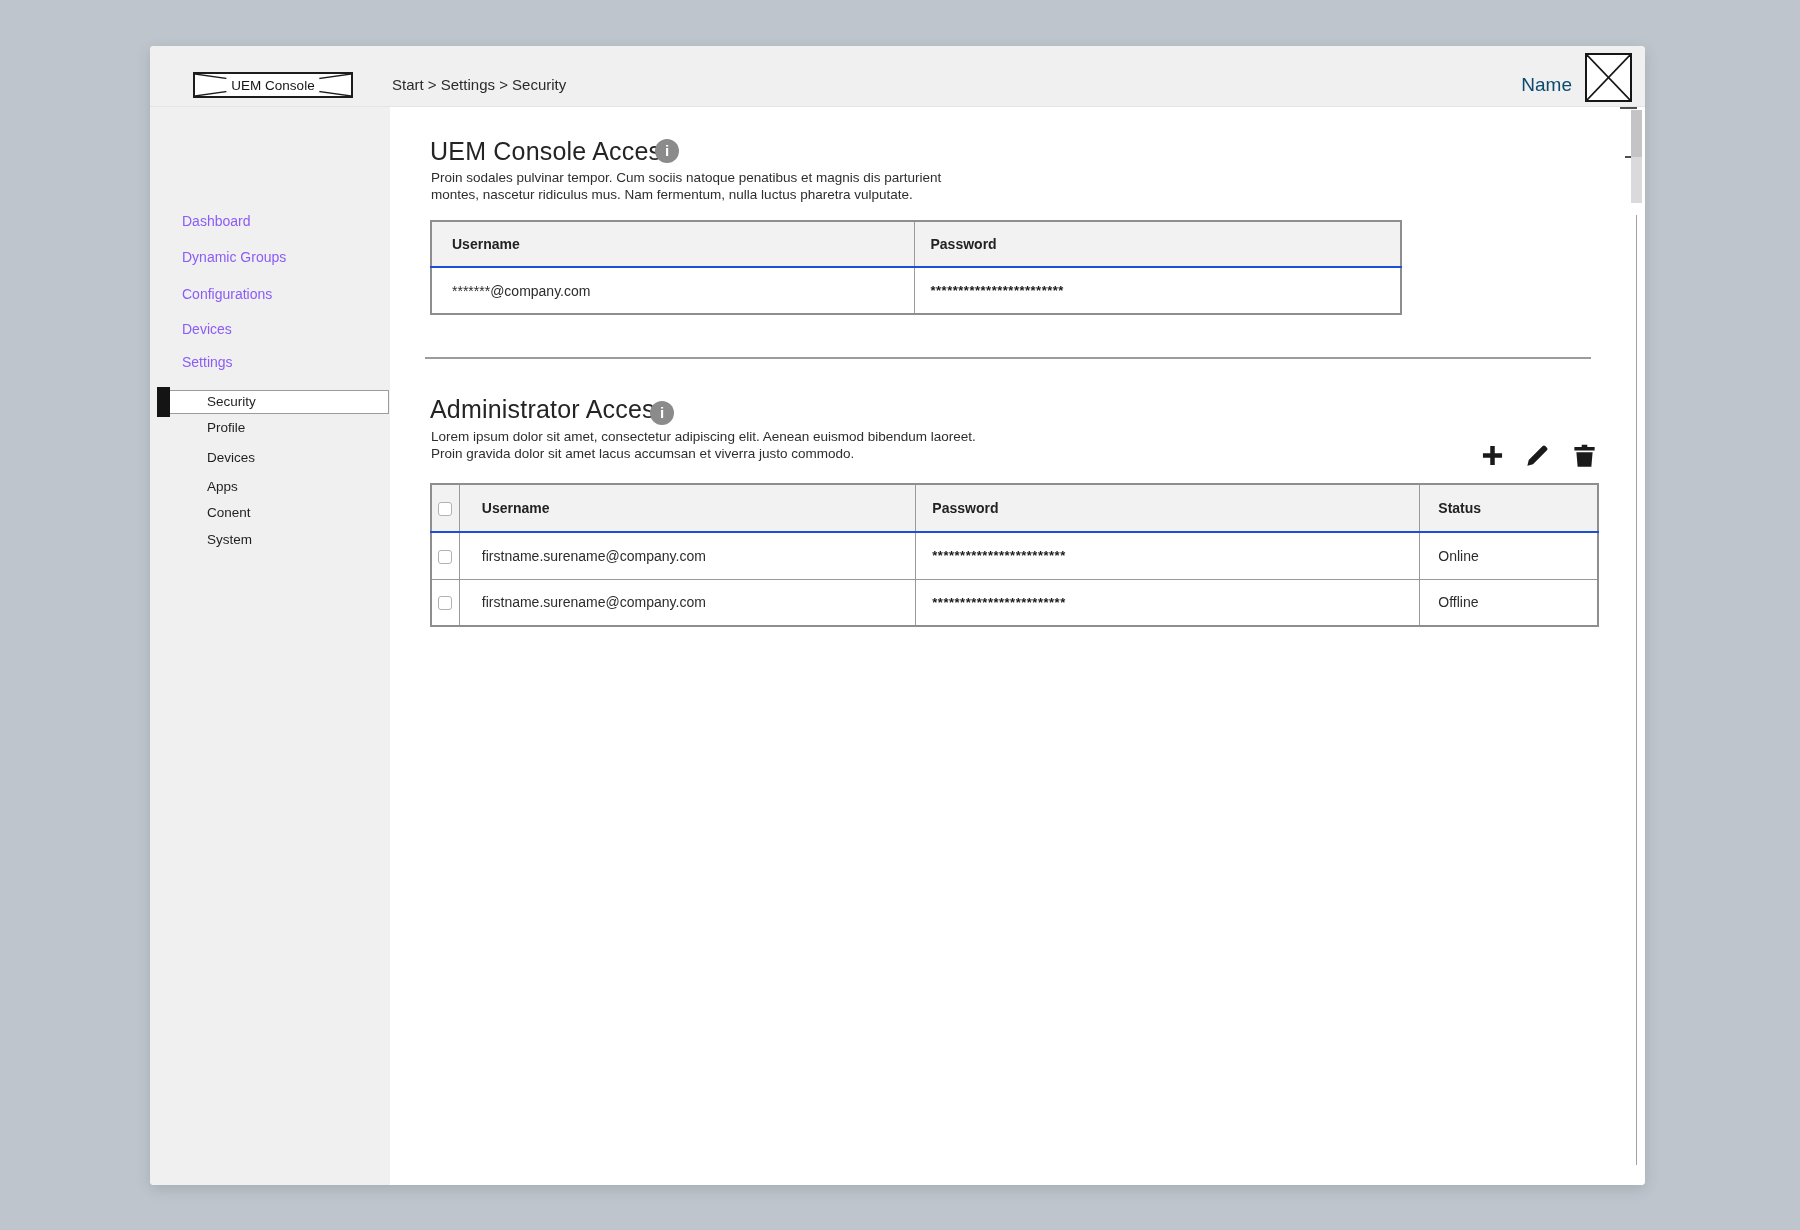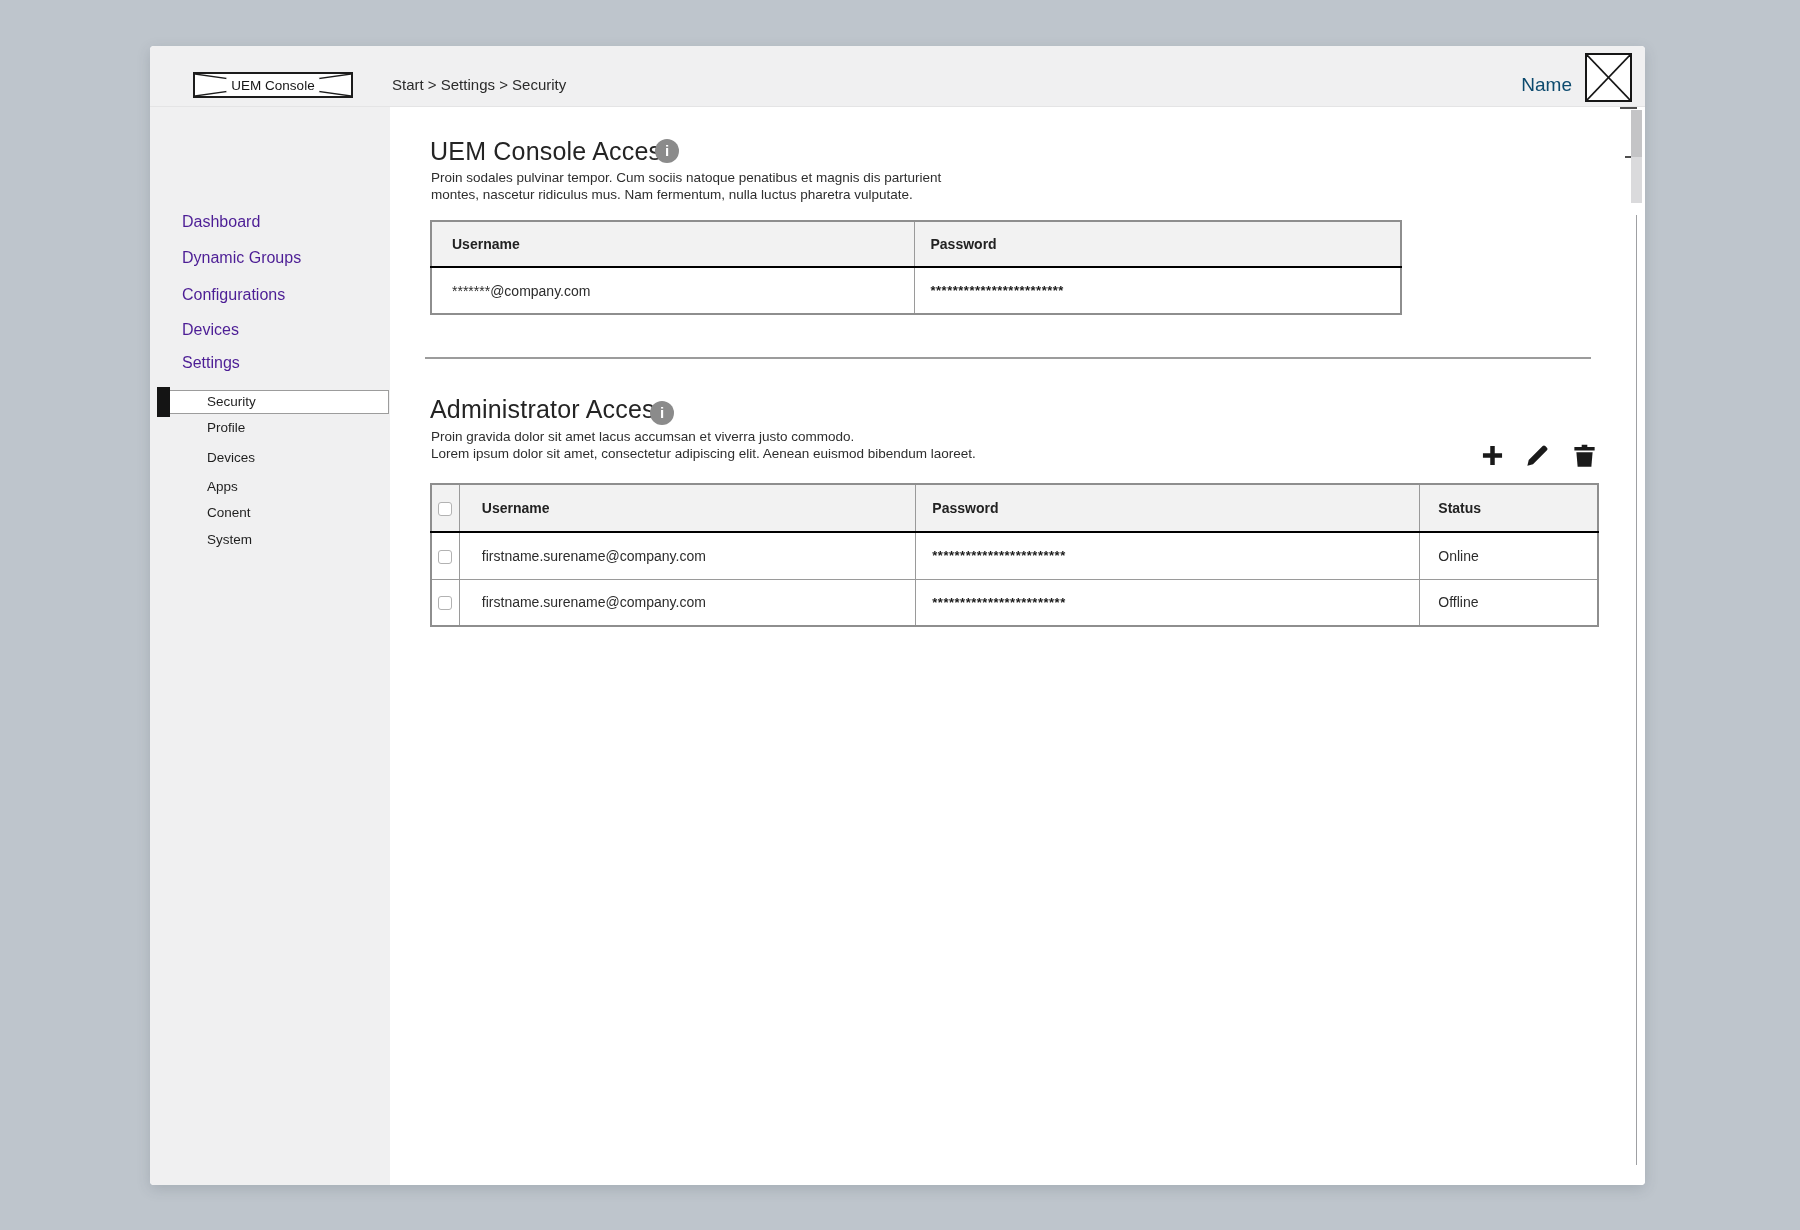--- a/index.html
+++ b/index.html
@@ -25,21 +25,21 @@
   }
 
   .breadcrumb { position:absolute; left:242px; top:30px; font-size:15px; color:#2b2b2b; cursor:default; }
 
   .user-name { position:absolute; right:73px; top:28px; font-size:19px; color:#0c4a6e; }
   .avatar { position:absolute; left:1435px; top:7px; width:47px; height:49px; border:2px solid #161616; background:#fff; }
   .avatar svg { position:absolute; left:0; top:0; width:100%; height:100%; }
 
   
   .sidebar { position:absolute; left:0; top:61px; width:240px; height:1078px; background:#f0f0f1; }
-  .nav-item { position:absolute; left:32px; font-size:16px; color:#4c1d95; cursor:pointer; white-space:nowrap; }
+  .nav-item { position:absolute; left:32px; font-size:14px; color:#8b5cf6; cursor:pointer; white-space:nowrap; }
   .nav-sub  { position:absolute; left:57px; font-size:13.5px; color:#1f1f1f; cursor:pointer; white-space:nowrap; z-index:3; }
 
   .nav-main-0 { top:106px; } .nav-main-1 { top:142px; } .nav-main-2 { top:179px; }
   .nav-main-3 { top:214px; } .nav-main-4 { top:247px; }
 
   .nav-sub-0 { top:287px; } .nav-sub-1 { top:313px; } .nav-sub-2 { top:343px; }
   .nav-sub-3 { top:372px; } .nav-sub-4 { top:398px; } .nav-sub-5 { top:425px; }
 
   .sel-box { position:absolute; left:8px; top:283px; width:231px; height:24px; background:#ffffff; border:1px solid #9c9c9c; z-index:1; }
   .sel-bar { position:absolute; left:7px; top:280px; width:13px; height:30px; background:#141414; z-index:2; }
@@ -67,21 +67,21 @@
   
   .tool-btn { position:absolute; width:27px; height:27px; cursor:pointer; top:335px; }
   .tool-add  { left:1089px; }
   .tool-edit { left:1134px; }
   .tool-del  { left:1181px; }
   .tool-btn svg { width:100%; height:100%; }
 
   
   table { position:absolute; border-collapse:collapse; table-layout:fixed; background:#fff; }
   th, td { border:1px solid #9a9a9a; font-size:14px; color:#2c2c2c; text-align:left; vertical-align:middle; }
-  th { background:#f2f2f2; font-weight:700; color:#222; border-bottom:2px solid #000000; }
+  th { background:#f2f2f2; font-weight:700; color:#222; border-bottom:2px solid #1d4ed8; }
   table { border:2px solid #8e8e8e; }
 
   .table-1 { left:40px; top:113px; width:970px; }
   .table-1 th { height:46px; }
   .table-1 td { height:47px; }
   .table-1 .col-user { width:483px; padding-left:20px; }
   .table-1 .col-pass { width:487px; padding-left:16px; }
 
   .table-2 { left:40px; top:376px; width:1169px; }
   .table-2 th { height:48px; }
@@ -170,22 +170,22 @@
             <td class="col-pass pwd">************************</td>
           </tr>
         </tbody>
       </table>
 
       <div class="divider"></div>
 
       <div class="sec-title title-2">Administrator Access</div>
       <div class="info-icon info-2">i</div>
       <div class="sec-desc desc-2">
+        <div>Lorem ipsum dolor sit amet, consectetur adipiscing elit. Aenean euismod bibendum laoreet.</div>
         <div>Proin gravida dolor sit amet lacus accumsan et viverra justo commodo.</div>
-        <div>Lorem ipsum dolor sit amet, consectetur adipiscing elit. Aenean euismod bibendum laoreet.</div>
       </div>
 
       <div class="tool-btn tool-add">
         <svg viewBox="0 0 24 24">
           <path d="M10 3.5h4v6.5h6.5v4H14v6.5h-4V14H3.5v-4H10z" fill="#1a1a1a"></path>
         </svg>
       </div>
       <div class="tool-btn tool-edit">
         <svg viewBox="0 0 24 24">
           <path d="M3 21l1.2-5L16.6 3.6a1.6 1.6 0 0 1 2.3 0l1.5 1.5a1.6 1.6 0 0 1 0 2.3L8 19.8 3 21z" fill="#1a1a1a"></path>

